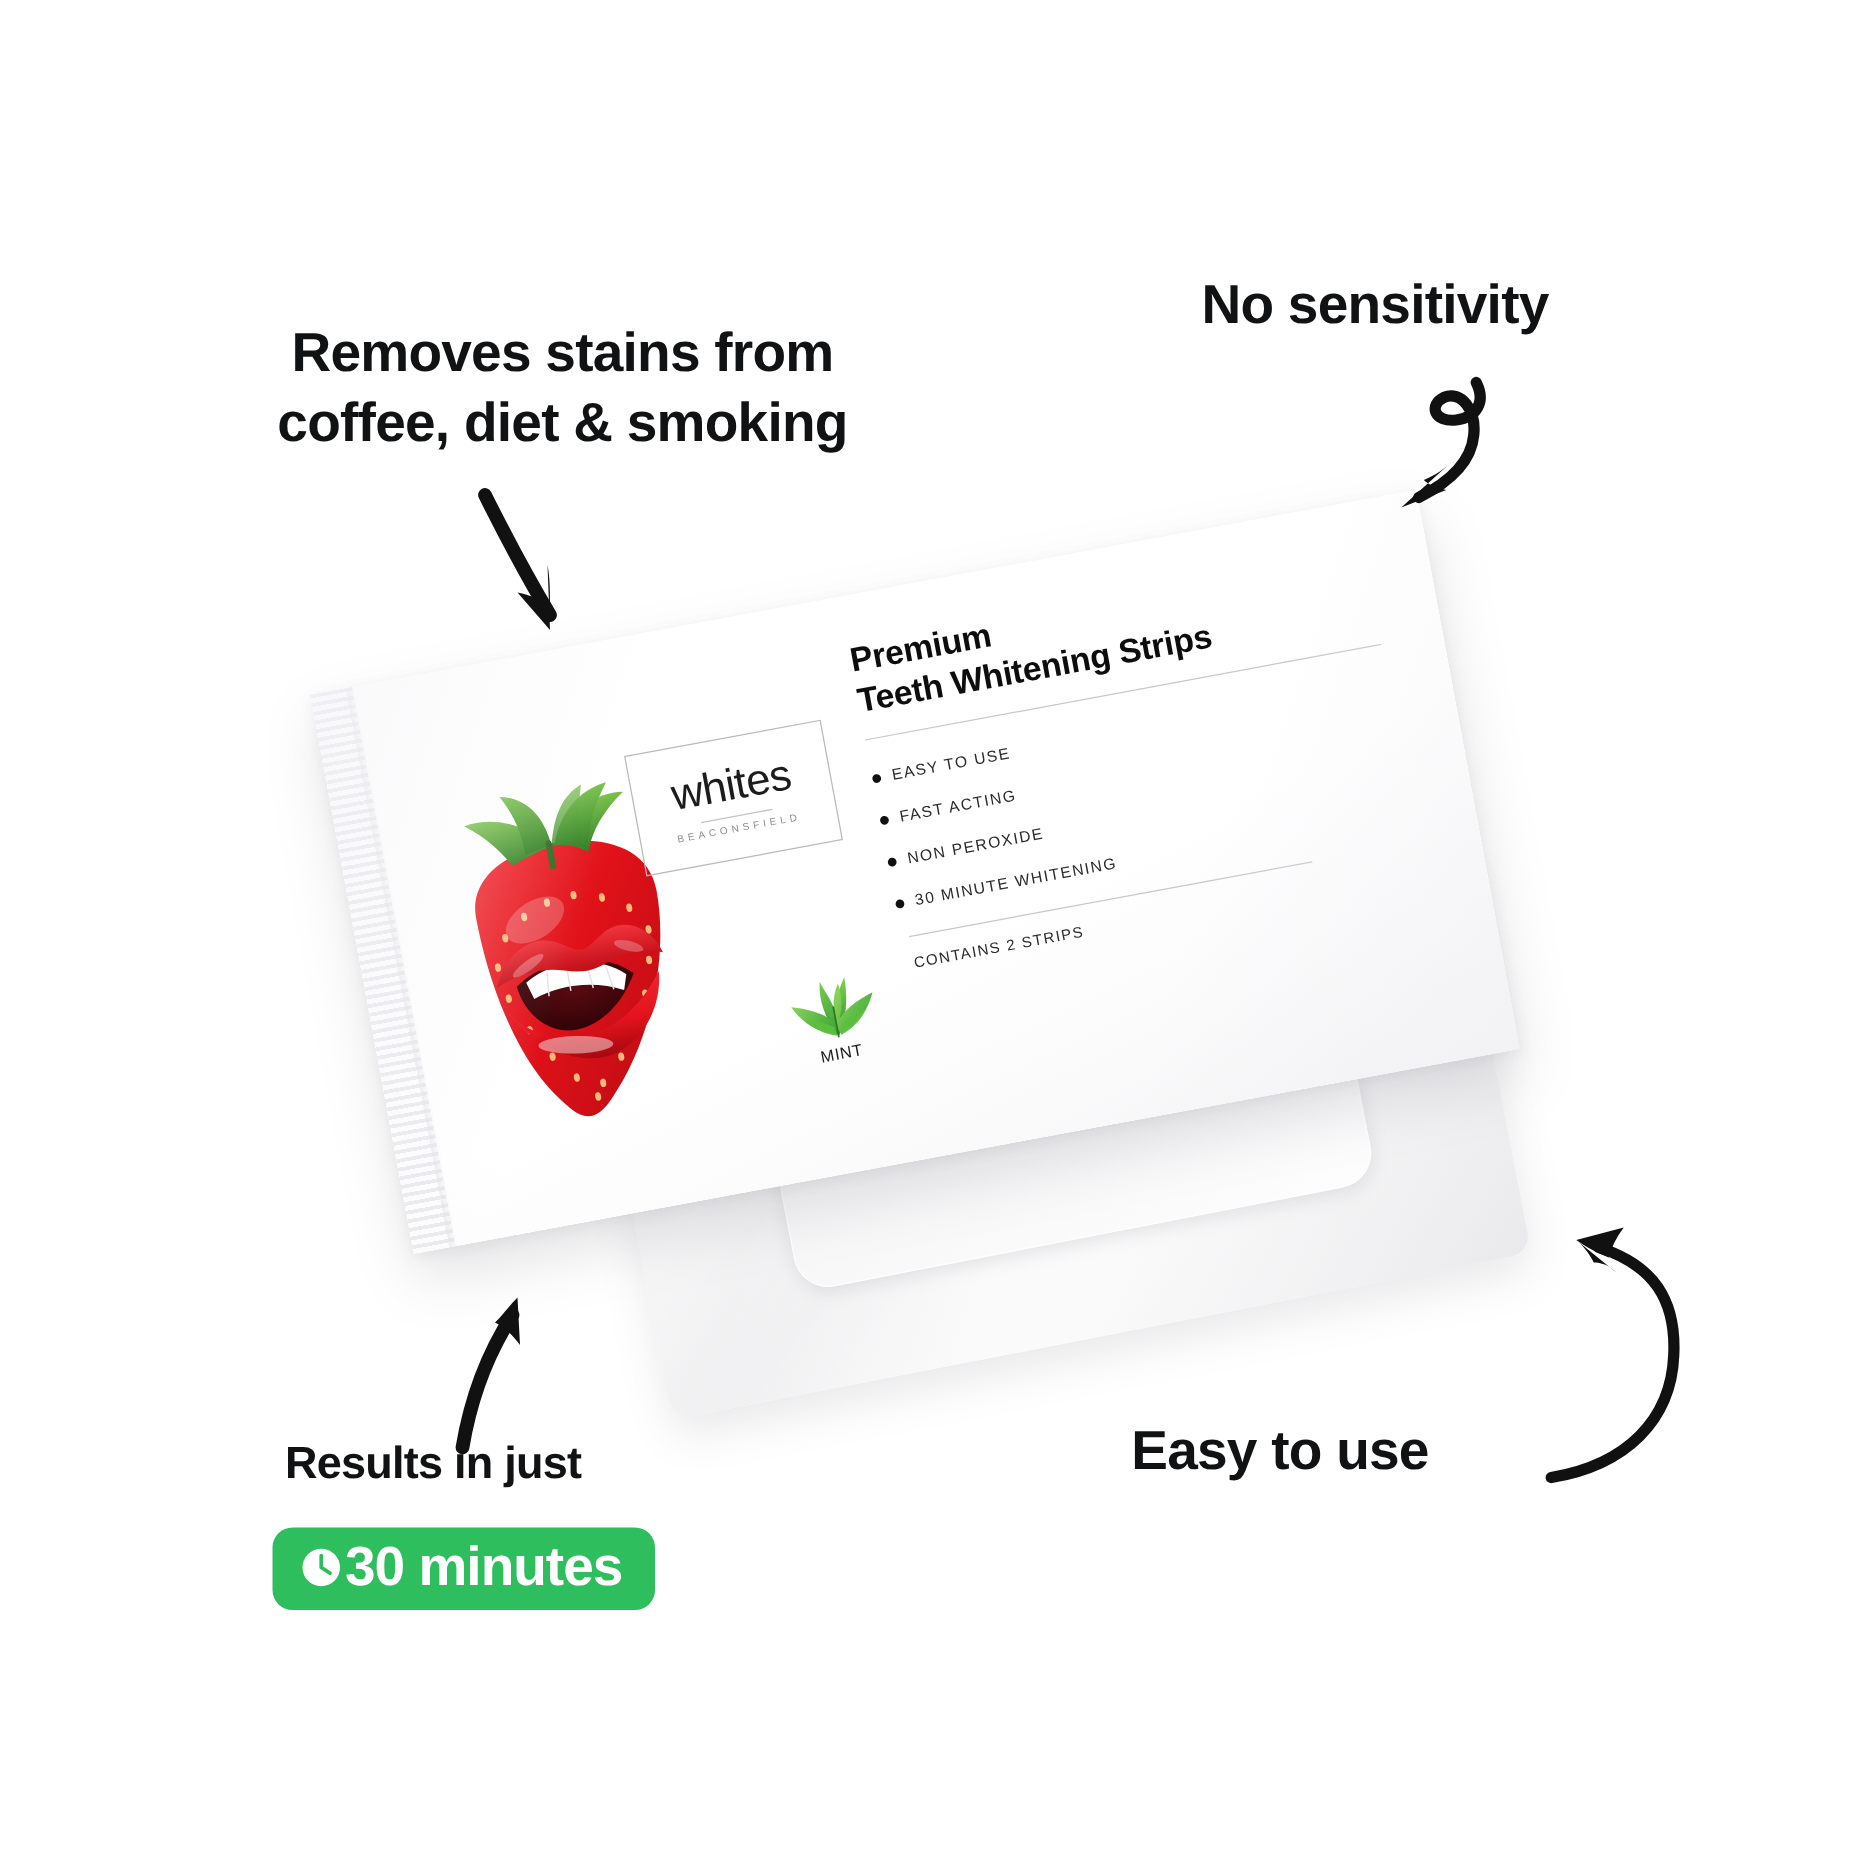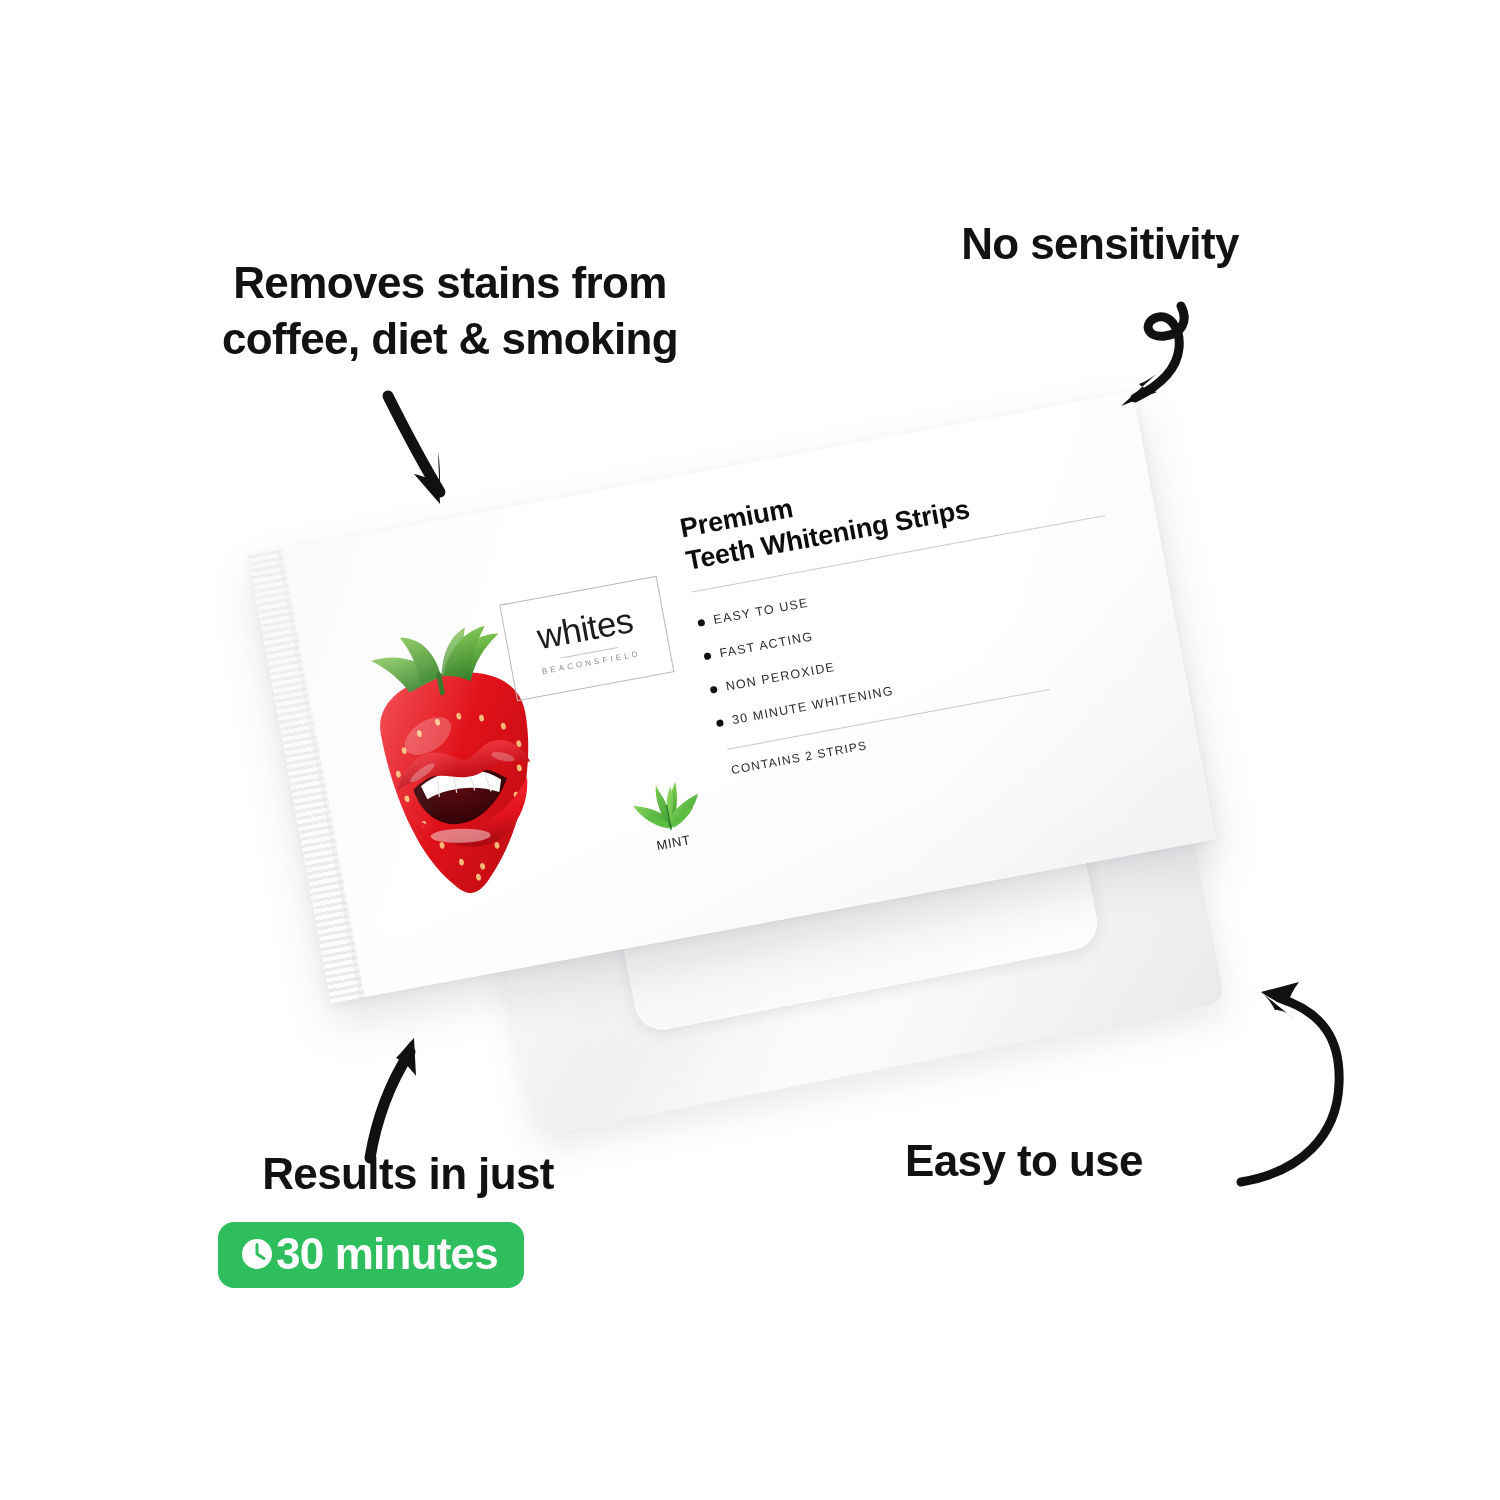--- a/index.html
+++ b/index.html
@@ -252,23 +252,23 @@
     top: 1135px;
     width: 340px;
     font-size: 44px;
     line-height: 1.2;
     text-align:left;
   }
   #callout-results {
     left: 228px;
     top: 1148px;
     width: 360px;
-    font-size: 44px;
+    font-size: 36px;
     line-height: 1.2;
-    text-align:center;
+    text-align:left;
   }
 
   
   .time-badge {
     position:absolute;
     left: 218px;
     top: 1222px;
     display:inline-flex;
     align-items:center;
     padding: 10px 26px 12px 20px;

